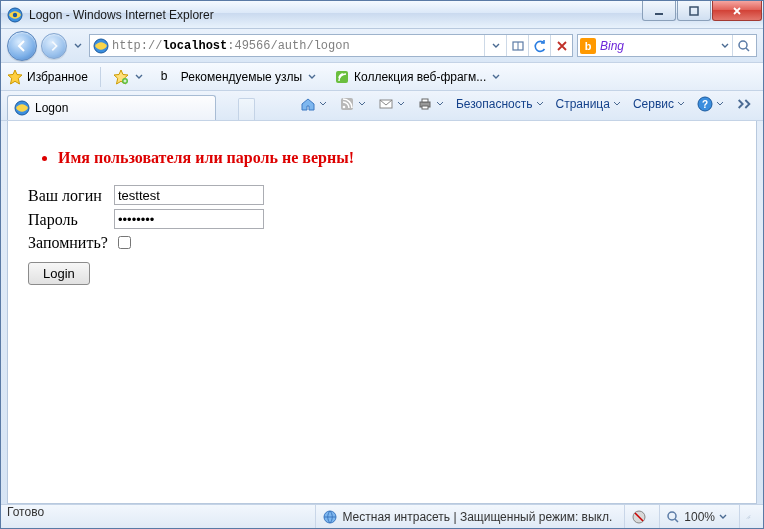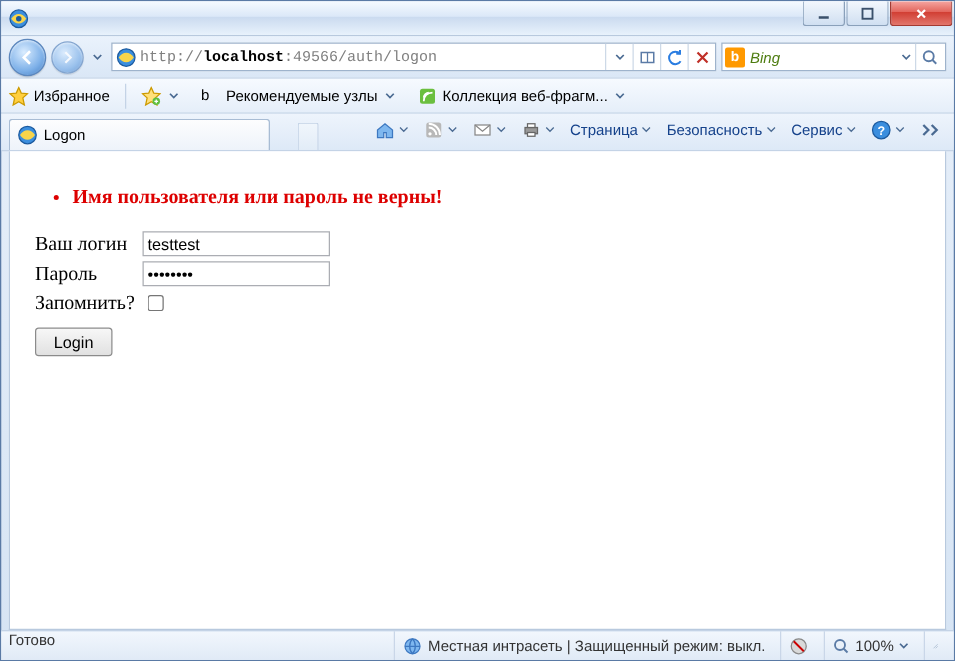--- a/index.html
+++ b/index.html
@@ -86,21 +86,21 @@
 
   .search {
     width: 180px; height: 23px;
     background: #fff;
     border: 1px solid #9eb3cc;
     display: flex; align-items: center;
     padding: 0 2px;
   }
   .search .bing-icon { width: 16px; height: 16px; background: #ff9900; border-radius: 2px; margin-right: 4px; display: flex; align-items:center; justify-content:center;}
   .search .bing-icon span { color:#fff; font-weight:bold; font-size:11px;}
-  .search .ph { color: #4d7c0f; font-style: italic; flex: 1; }
+  .search .ph { color: #6d28d9; font-style: italic; flex: 1; }
   .search .mag { width: 22px; height: 21px; display:flex; align-items:center; justify-content:center; border-left:1px solid #cdd9e7; cursor:pointer;}
 
   
   .favbar {
     height: 28px;
     background: linear-gradient(#f6faff, #e5eef9);
     border-bottom: 1px solid #c4d3e6;
     display: flex; align-items: center;
     padding: 0 0; gap: 6px;
   }
@@ -184,20 +184,21 @@
 <body>
 
 <div class="window">
 
   <div class="titlebar">
     <svg class="ie-icon" viewBox="0 0 16 16">
         <circle cx="8" cy="8" r="7" fill="#3b8ede" stroke="#1c5a9e"></circle>
         <path d="M2 8c3-5 9-5 12 0-3 5-9 5-12 0z" fill="#f9d54a"></path>
         <circle cx="8" cy="8" r="2.2" fill="#1c5a9e"></circle>
       </svg>
+    <span class="title-text">Logon - Windows Internet Explorer</span>
     <div class="title-gap"></div>
     <div class="win-buttons">
       <div class="win-btn">
           <svg viewBox="0 0 12 12">
             <rect x="2" y="8" width="8" height="2" fill="#3a506b"></rect>
           </svg>
         </div>
       <div class="win-btn">
           <svg viewBox="0 0 12 12">
             <rect x="2" y="2" width="8" height="8" fill="none" stroke="#3a506b" stroke-width="1.5"></rect>
@@ -358,27 +359,27 @@
           <svg viewBox="0 0 16 16">
             <rect x="3" y="6" width="10" height="5" fill="#999" stroke="#666"></rect>
             <rect x="5" y="3" width="6" height="3" fill="#fff" stroke="#666"></rect>
             <rect x="5" y="10" width="6" height="3" fill="#fff" stroke="#666"></rect>
           </svg>
           <svg class="dd" viewBox="0 0 8 8">
             <path d="M1 2l3 3 3-3" fill="none" stroke="#4a6a92"></path>
           </svg>
         </div>
       <div class="cmd text">
+          <span>Безопасность</span>
+          <svg class="dd" viewBox="0 0 8 8">
+            <path d="M1 2l3 3 3-3" fill="none" stroke="#4a6a92"></path>
+          </svg>
+        </div>
+      <div class="cmd text">
           <span>Страница</span>
-          <svg class="dd" viewBox="0 0 8 8">
-            <path d="M1 2l3 3 3-3" fill="none" stroke="#4a6a92"></path>
-          </svg>
-        </div>
-      <div class="cmd text">
-          <span>Безопасность</span>
           <svg class="dd" viewBox="0 0 8 8">
             <path d="M1 2l3 3 3-3" fill="none" stroke="#4a6a92"></path>
           </svg>
         </div>
       <div class="cmd text">
           <span>Сервис</span>
           <svg class="dd" viewBox="0 0 8 8">
             <path d="M1 2l3 3 3-3" fill="none" stroke="#4a6a92"></path>
           </svg>
         </div>

